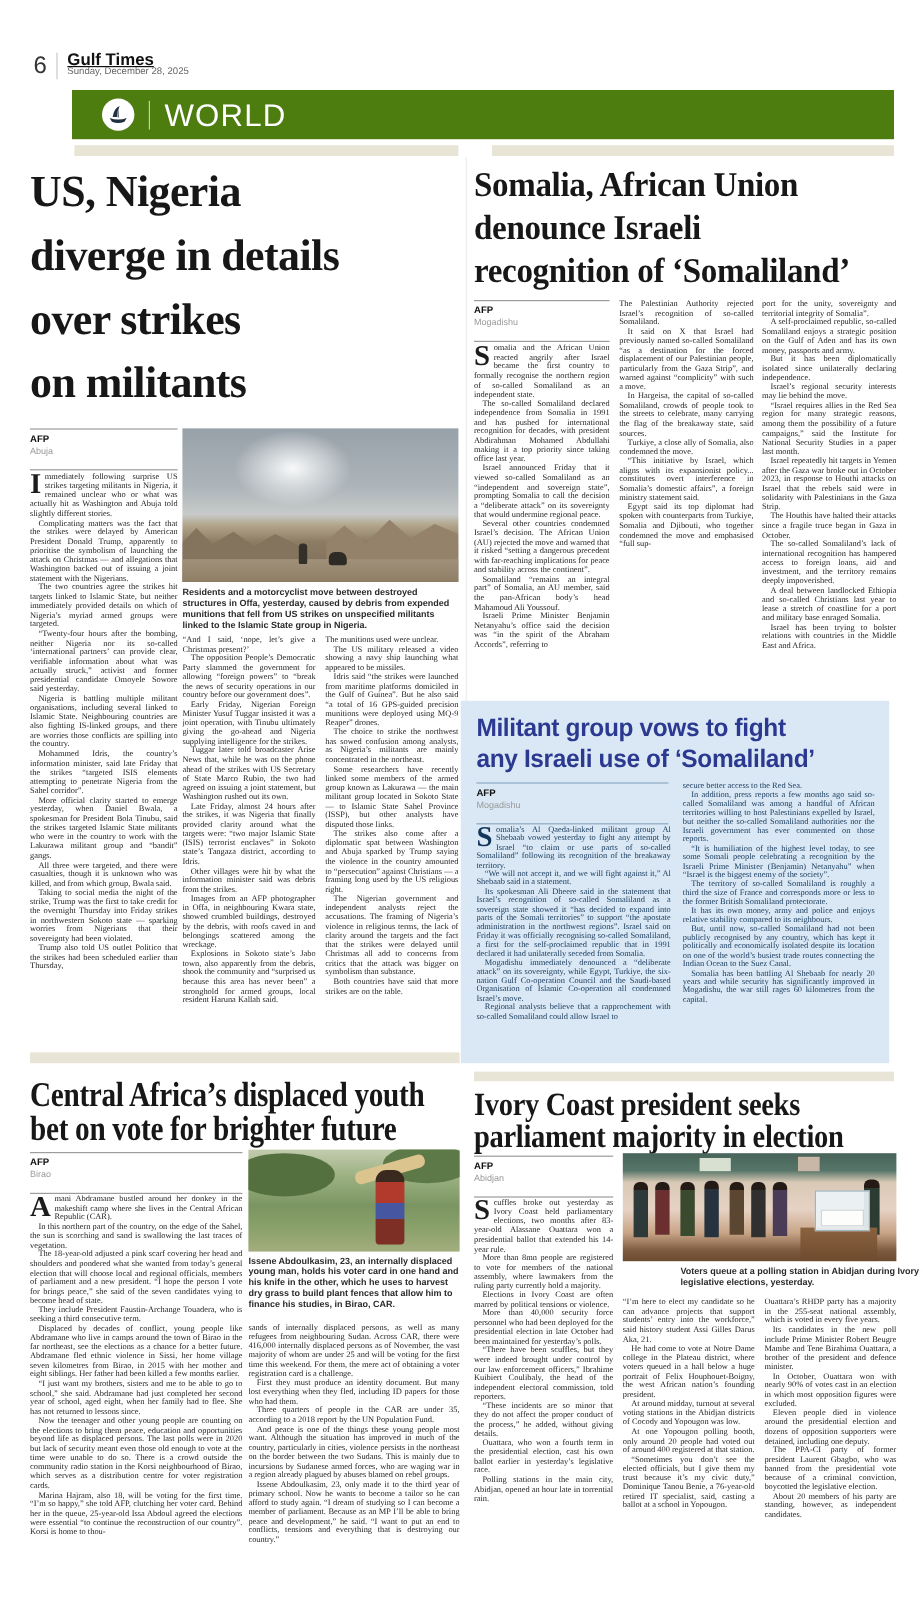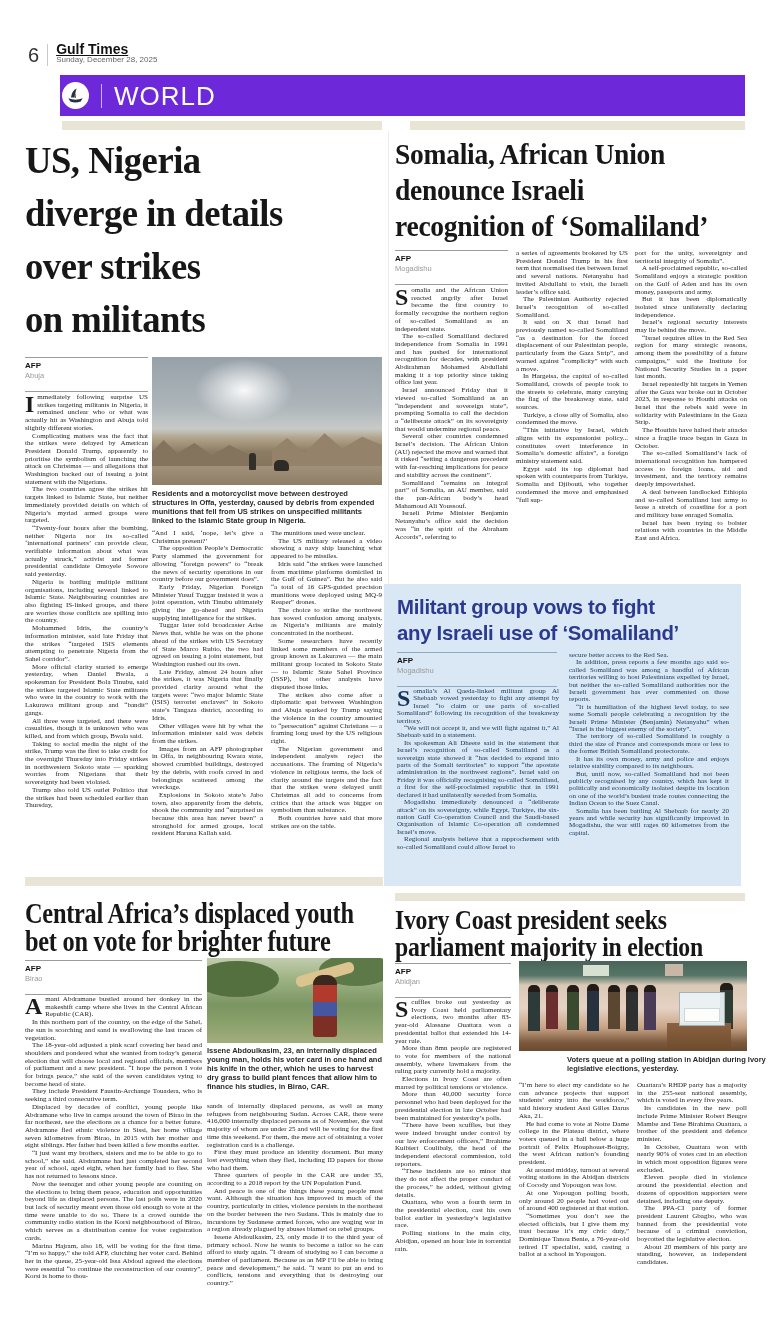--- a/index.html
+++ b/index.html
@@ -6,21 +6,21 @@
   html,body { background:#ffffff; }
   body { width:768px; height:1344px; position:relative; font-family:"Liberation Serif",serif; color:#1c1c1c; overflow:hidden; }
 
   
   .topbar { position:absolute; left:28px; top:44px; display:flex; align-items:flex-start; font-family:"Liberation Sans",sans-serif; }
   .pagenum { font-size:20px; color:#333; line-height:22px; }
   .top-divider { width:1px; height:22px; background:#c9c9c9; margin:0 8px; }
   .pub-name { font-size:14px; font-weight:bold; color:#111; line-height:11px;text-decoration:underline; }
   .pub-date { font-size:8px; color:#666; line-height:10px; }
 
-  .banner { position:absolute; left:60px; top:75px; width:685px; height:41px; background:#6d28d9; display:flex; align-items:center; padding-left:2px; }
+  .banner { position:absolute; left:60px; top:75px; width:685px; height:41px; background:#4d7c0f; display:flex; align-items:center; padding-left:25px; }
   .logo-circle { width:27px; height:27px; border-radius:50%; background:#ffffff; display:flex; align-items:center; justify-content:center; }
   .banner-rule { width:1px; height:24px; background:rgba(255,255,255,.65); margin:0 12px; }
   .banner-title { color:#ffffff; font-family:"Liberation Sans",sans-serif; font-size:26px; letter-spacing:1px; font-weight:normal; line-height:26px; }
 
   .bar { position:absolute; background:#e9e5d6; }
   .vrule { position:absolute; width:1px; background:#ececе8; background:#ecece8; }
 
   
   .headline { position:absolute; font-family:"Liberation Serif",serif; color:#171717; white-space:pre; transform-origin:0 0; }
   .h-main { font-size:37px; font-weight:bold; line-height:53px; letter-spacing:-0.5px; transform:scaleX(0.99); }
@@ -141,38 +141,37 @@
   </div>
   <div class="col dc" style="left:395px;top:287px;width:113px;height:288px;">
       <p>Somalia and the African Union reacted angrily after Israel became the first country to formally recognise the northern region of so-called Somaliland as an independent state.</p>
       <p>The so-called Somaliland declared independence from Somalia in 1991 and has pushed for international recognition for decades, with president Abdirahman Mohamed Abdullahi making it a top priority since taking office last year.</p>
       <p>Israel announced Friday that it viewed so-called Somaliland as an “independent and sovereign state”, prompting Somalia to call the decision a “deliberate attack” on its sovereignty that would undermine regional peace.</p>
       <p>Several other countries condemned Israel’s decision. The African Union (AU) rejected the move and warned that it risked “setting a dangerous precedent with far-reaching implications for peace and stability across the continent”.</p>
       <p>Somaliland “remains an integral part” of Somalia, an AU member, said the pan-African body’s head Mahamoud Ali Youssouf.</p>
       <p>Israeli Prime Minister Benjamin Netanyahu’s office said the decision was “in the spirit of the Abraham Accords”, referring to</p>
     </div>
   <div class="col" style="left:516px;top:250px;width:112px;height:325px;">
-      <p>a series of agreements brokered by US President Donald Trump in his first term that normalised ties between Israel and several nations. Netanyahu had invited Abdullahi to visit, the Israeli leader’s office said.</p>
       <p>The Palestinian Authority rejected Israel’s recognition of so-called Somaliland.</p>
       <p>It said on X that Israel had previously named so-called Somaliland “as a destination for the forced displacement of our Palestinian people, particularly from the Gaza Strip”, and warned against “complicity” with such a move.</p>
       <p>In Hargeisa, the capital of so-called Somaliland, crowds of people took to the streets to celebrate, many carrying the flag of the breakaway state, said sources.</p>
       <p>Turkiye, a close ally of Somalia, also condemned the move.</p>
       <p>“This initiative by Israel, which aligns with its expansionist policy... constitutes overt interference in Somalia’s domestic affairs”, a foreign ministry statement said.</p>
       <p>Egypt said its top diplomat had spoken with counterparts from Turkiye, Somalia and Djibouti, who together condemned the move and emphasised “full sup-</p>
     </div>
   <div class="col" style="left:635px;top:250px;width:112px;height:325px;">
       <p>port for the unity, sovereignty and territorial integrity of Somalia”.</p>
       <p>A self-proclaimed republic, so-called Somaliland enjoys a strategic position on the Gulf of Aden and has its own money, passports and army.</p>
       <p>But it has been diplomatically isolated since unilaterally declaring independence.</p>
       <p>Israel’s regional security interests may lie behind the move.</p>
       <p>“Israel requires allies in the Red Sea region for many strategic reasons, among them the possibility of a future campaigns,” said the Institute for National Security Studies in a paper last month.</p>
       <p>Israel repeatedly hit targets in Yemen after the Gaza war broke out in October 2023, in response to Houthi attacks on Israel that the rebels said were in solidarity with Palestinians in the Gaza Strip.</p>
       <p>The Houthis have halted their attacks since a fragile truce began in Gaza in October.</p>
       <p>The so-called Somaliland’s lack of international recognition has hampered access to foreign loans, aid and investment, and the territory remains deeply impoverished.</p>
-      <p>A deal between landlocked Ethiopia and so-called Somaliland last army to lease a stretch of coastline for a port and military base enraged Somalia.</p>
+      <p>A deal between landlocked Ethiopia and so-called Christians last year to lease a stretch of coastline for a port and military base enraged Somalia.</p>
       <p>Israel has been trying to bolster relations with countries in the Middle East and Africa.</p>
     </div>
 </section>
 
 <section class="factbox">
   <h2 class="fb-headline">Militant group vows to fight
 any Israeli use of ‘Somaliland’</h2>
   <div class="byline" style="left:13px;top:68px;width:160px;">
     <div class="src">AFP</div>
     <div class="loc">Mogadishu</div>

